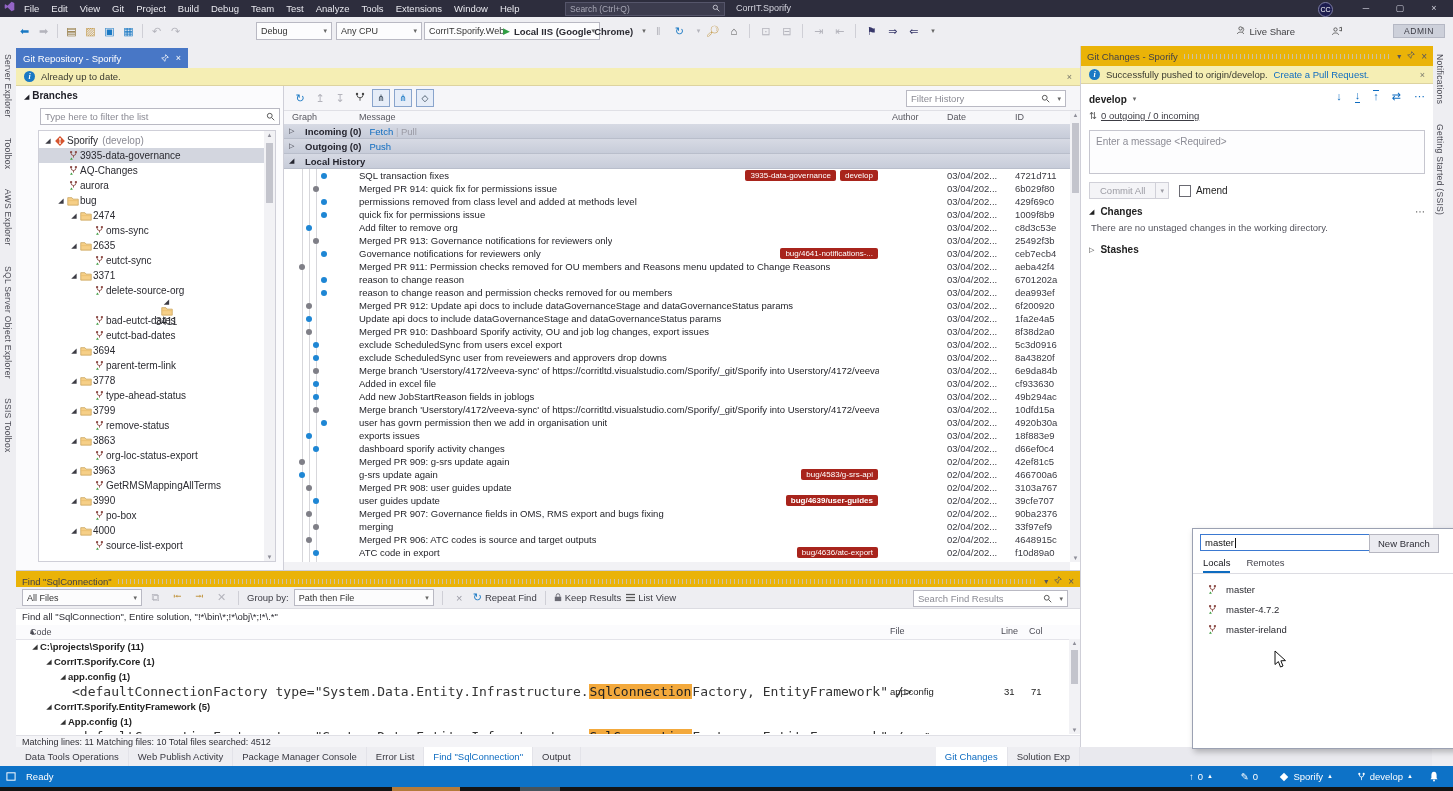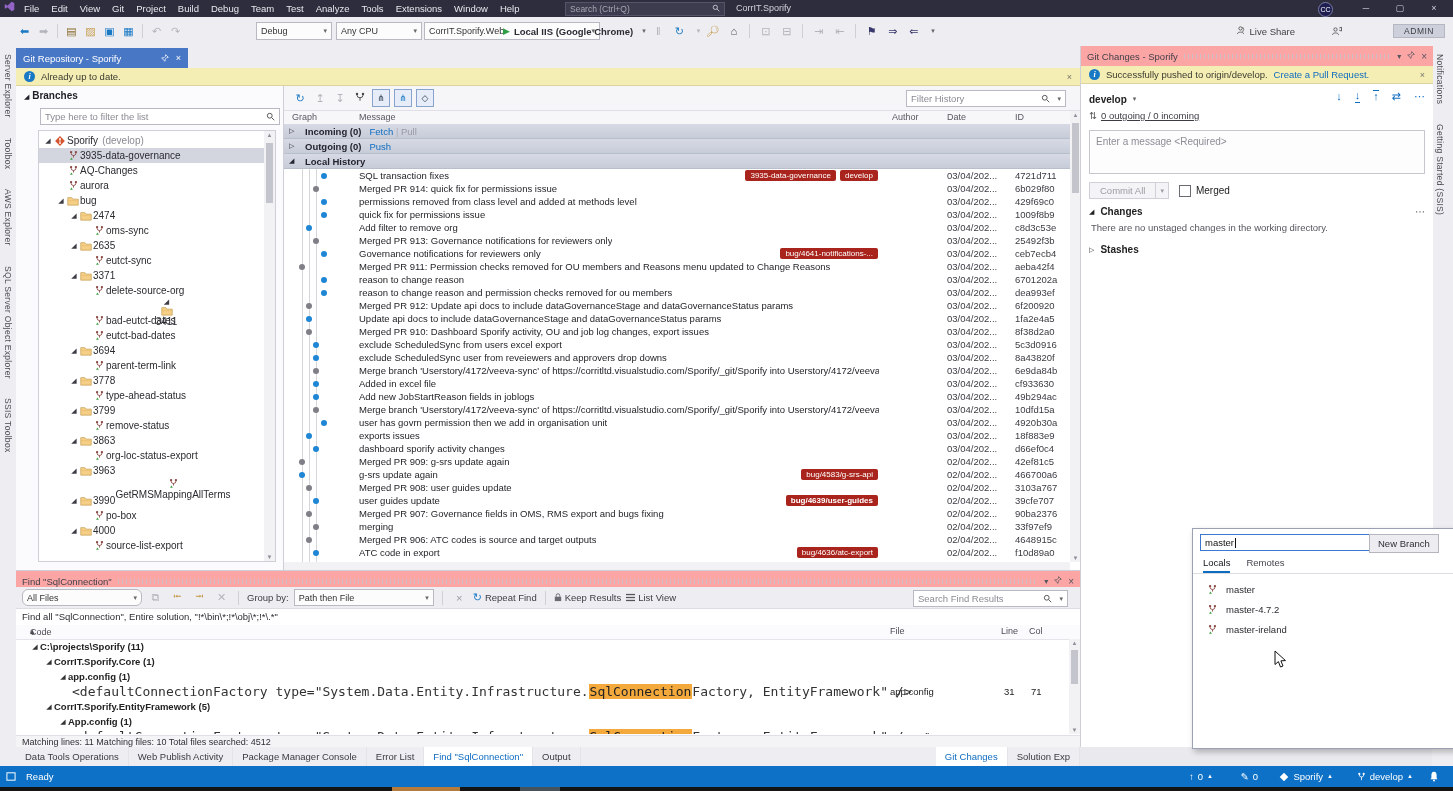--- a/index.html
+++ b/index.html
@@ -88,21 +88,21 @@
   .c-msg{position:absolute;left:75px;top:0;line-height:13px;max-width:520px;overflow:hidden;}
   .c-tags{position:absolute;right:192px;top:1px;display:flex;gap:4px;}
   .tag-pill{color:#fff;font-size:8px;line-height:10px;padding:0.5px 5px;border-radius:2px;white-space:nowrap;}
   .c-date{position:absolute;left:663px;top:0;line-height:13px;color:#3a3a42;}
   .c-id{position:absolute;left:731px;top:0;line-height:13px;color:#3a3a42;}
   #hist-scroll{position:absolute;right:0;top:25px;width:10px;bottom:8px;background:#f2f2f5;}
   #hist-hscroll{position:absolute;left:0;bottom:0;height:8px;right:10px;background:#f2f2f5;}
 
   
   #gitchanges{position:absolute;left:1080px;top:46px;width:352px;height:701px;background:#fff;border-left:1px solid #cfcfd8;}
-  .panel-titlebar{position:absolute;left:0;top:0;width:100%;height:20px;background:#fca5a5;display:flex;align-items:center;
+  .panel-titlebar{position:absolute;left:0;top:0;width:100%;height:20px;background:#eab308;display:flex;align-items:center;
                   font-size:9.5px;color:#3f3f48;padding:0 6px;box-sizing:border-box;gap:6px;}
   .dots-texture{flex:1;height:5px;background-image:repeating-linear-gradient(90deg,#c4c4cc 0 1px,transparent 1px 4px);
                 background-size:4px 2px;background-repeat:repeat;opacity:.8;}
   .ptb-ico{color:#55555e;font-size:8px;}
   #gc-branch-row{position:absolute;left:8px;top:44px;right:8px;height:18px;font-size:10px;color:#222;display:flex;align-items:center;}
   .gc-icons{position:absolute;right:0;top:0;display:flex;gap:13px;font-size:11px;color:#0e6cc0;}
   #gc-sync{position:absolute;left:8px;top:64px;font-size:9.5px;color:#3c3c44;display:flex;gap:4px;align-items:center;}
   #gc-sync u{cursor:pointer;}
   #gc-msgbox{position:absolute;left:8px;top:84px;right:8px;height:44px;border:1px solid #c6c6cf;background:#fdfdfe;
              font-size:10px;color:#8d8d96;padding:5px 6px;box-sizing:border-box;}
@@ -578,21 +578,21 @@
             <div class="tree-row" style="padding-left: 30px;">
               <span class="tw-arrow">◢</span>
               <span class="tw-icon">
                 <svg width="12" height="10" viewBox="0 0 16 13">
                   <path d="M1 2 h5.5 l1.5 2 H15 v8 H1 Z" fill="#f6cf87" stroke="#c8a35b" stroke-width="1"></path>
                   <path d="M1 6 H15" stroke="#e9bd6e" stroke-width="1"></path>
                 </svg>
               </span>
               <span>3963</span>
             </div>
-            <div class="tree-row" style="padding-left: 43px; flex-direction: column;">
+            <div class="tree-row" style="padding-left: 43px;">
               <span class="tw-arrow"></span>
               <span class="tw-icon">
                 <svg width="11" height="11" viewBox="0 0 16 16">
                   <circle cx="4.5" cy="3" r="1.7" fill="#8b4a45"></circle>
                   <circle cx="11.5" cy="3" r="1.7" fill="#8b4a45"></circle>
                   <path d="M4.5 4.6 Q4.5 8 8 8 Q11.5 8 11.5 4.6 M8 8 V11" stroke="#8b4a45" fill="none" stroke-width="1.3"></path>
                   <path d="M5.2 15 V11.8 H2.6 L6.4 8.6 ... " fill="none"></path>
                   <path d="M3 12 h4 l-2 3 z" fill="#3f9e43" transform="rotate(180 5 13)"></path>
                 </svg>
               </span>
@@ -952,21 +952,21 @@
   <div id="gc-msgbox">
     <span>Enter a message &lt;Required&gt;</span>
   </div>
   <div id="gc-commit-row">
     <span id="commit-all">
       <span class="main">Commit All</span>
       <span class="drop">▾</span>
     </span>
     <span style="display:flex;align-items:center;gap:5px;font-size:10px;color:#222;">
       <span class="checkbox"></span>
-      <span>Merged</span>
+      <span>Amend</span>
     </span>
   </div>
   <div id="gc-changes-hdr">
     <span style="font-size:7px;font-weight:normal;">◢</span>
     <span>Changes</span>
     <span style="margin-left:auto;font-weight:normal;color:#555;">⋯</span>
   </div>
   <div id="gc-changes-empty">There are no unstaged changes in the working directory.</div>
   <div id="gc-stashes">
     <span style="font-size:7px;font-weight:normal;">▷</span>
@@ -1032,21 +1032,21 @@
     <span class="dots-texture"></span>
     <span class="ptb-ico">▾</span>
     <span class="ptb-ico">
       <svg width="8" height="8" viewBox="0 0 12 12">
             <path d="M7 1 L11 5 L8.5 5.5 L6.5 7.5 L6 11 L1 6 L4.5 5.5 L6.5 3.5 Z" fill="none" stroke="#55555e" stroke-width="1.1"></path>
           </svg>
     </span>
     <span class="ptb-ico" style="font-size:10px;">×</span>
   </div>
   <div id="fp-toolbar">
-    <span class="tb-sel" style="width:110px;height:15px;border-radius:6px;">
+    <span class="tb-sel" style="width:110px;height:15px;">
       <span>All Files</span>
           <span class="caret">▾</span>
     </span>
     <span class="tb-ico dis">⧉</span>
     <span class="tb-ico" style="color:#c49a4a;">⭰</span>
     <span class="tb-ico" style="color:#c49a4a;">⭲</span>
     <span class="tb-ico dis">✕︎</span>
     <span class="sep"></span>
     <span>Group by:</span>
     <span class="tb-sel" style="width:130px;height:15px;">

